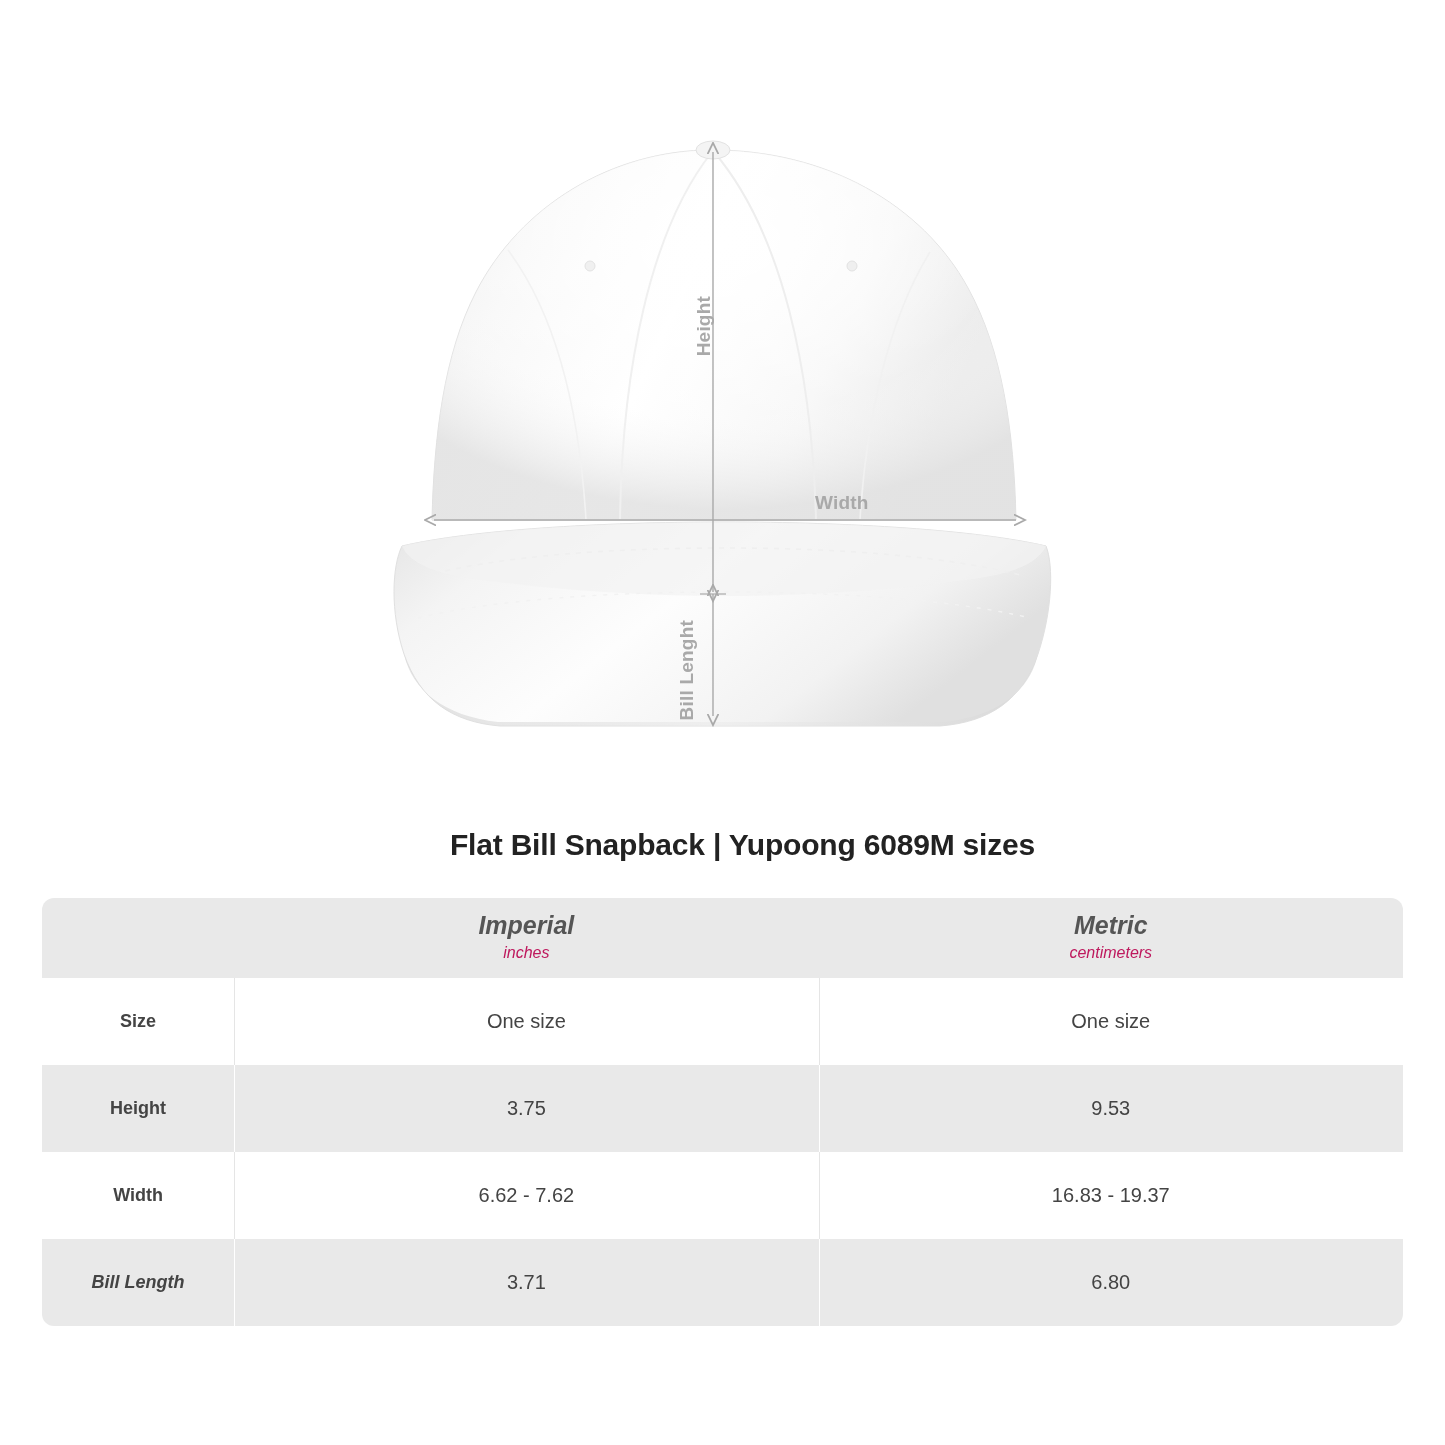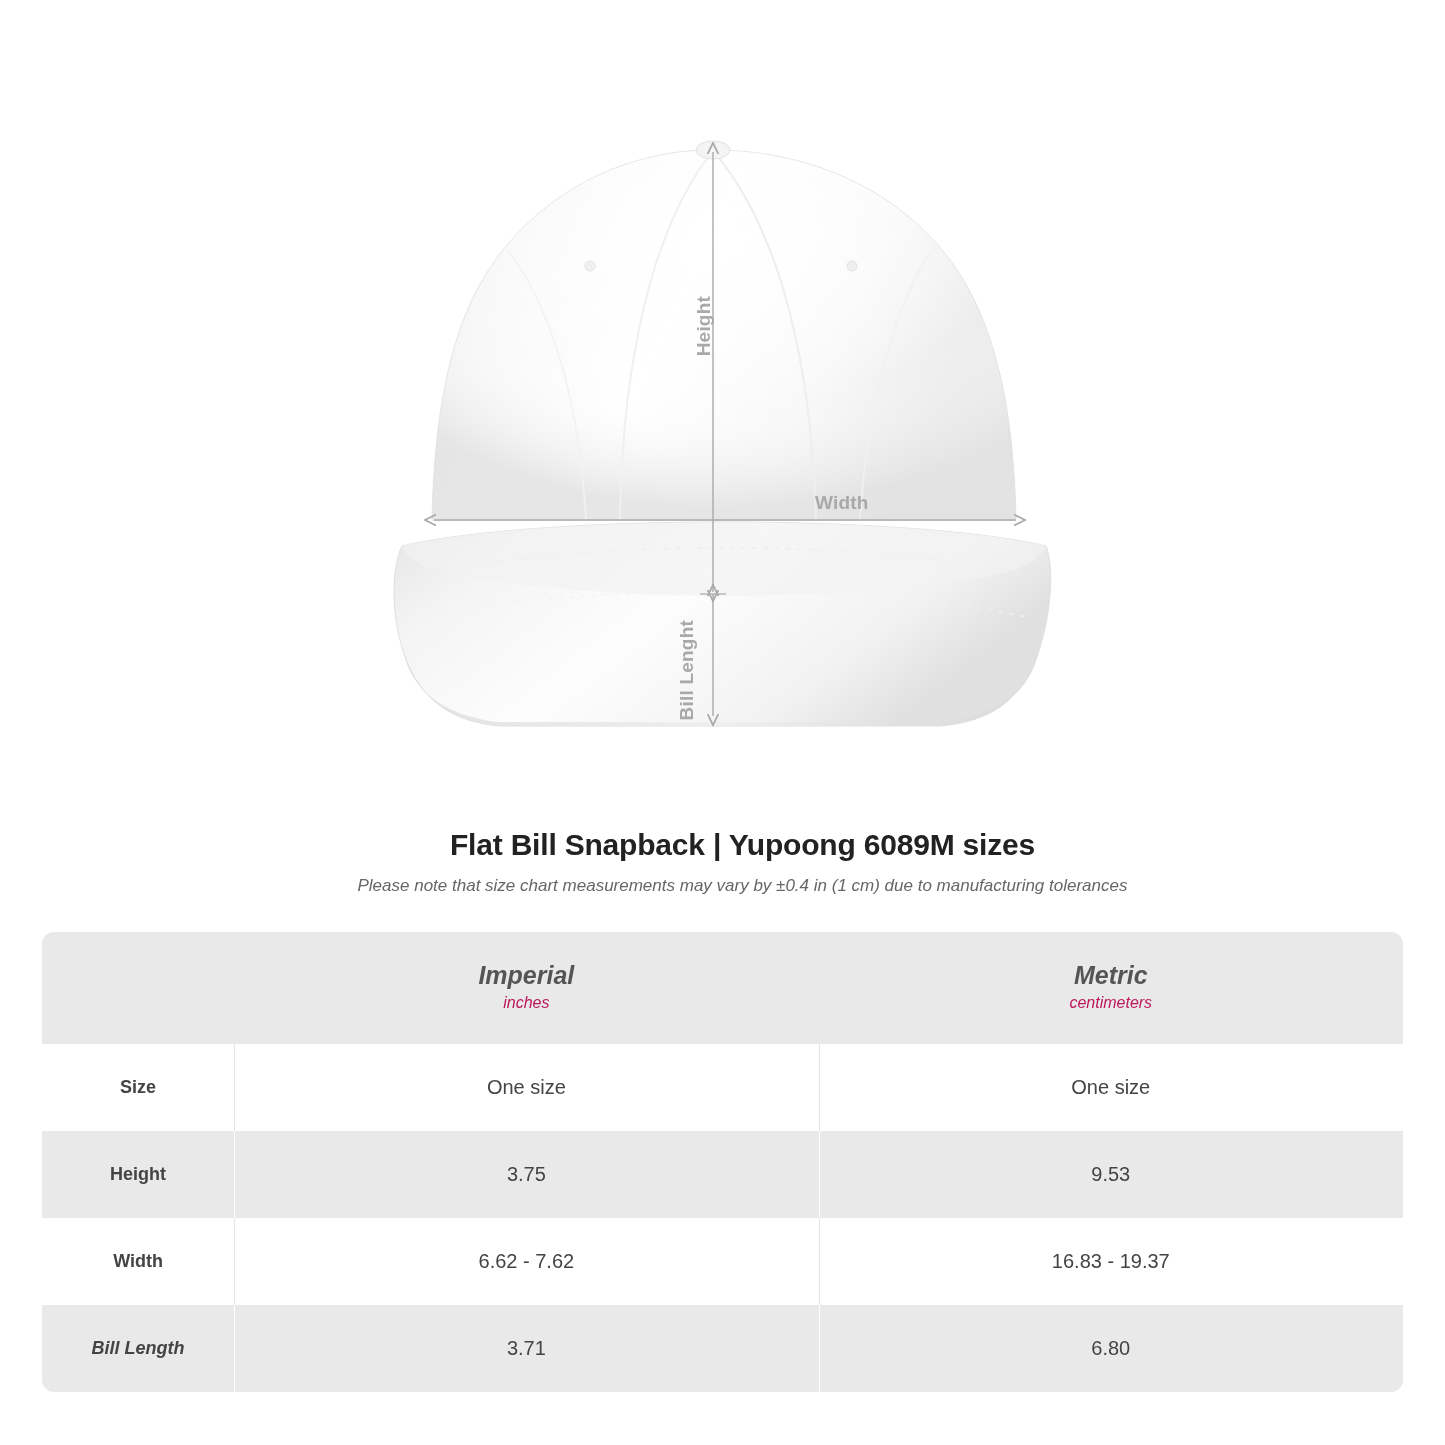--- a/index.html
+++ b/index.html
@@ -94,21 +94,21 @@
   table.size-table td, table.size-table th {
     border: none;
     text-align: center;
     vertical-align: middle;
   }
   .col-label { width: 192px; }
   .col-unit  { width: 584px; }
 
   thead td {
     background: #e9e9e9;
-    height: 112px;
+    height: 80px;
     padding: 0;
   }
   thead td:first-child {
     border-top-left-radius: 12px;
   }
   thead td:last-child {
     border-top-right-radius: 12px;
   }
   .unit-name {
     font-size: 25px;
@@ -246,21 +246,20 @@
 
     <div class="dim-label vertical" id="height-label">Height</div>
 
     <div class="dim-label" id="width-label">Width</div>
 
     <div class="dim-label vertical" id="bill-label"><span>Bill</span> <span>Lenght</span></div>
   </div>
 
   <div class="title-block">
     <h1 class="chart-title">Flat Bill Snapback | Yupoong 6089M sizes</h1>
-    <p class="chart-note">Please note that size chart measurements may vary by ±0.4 in (1 cm) due to manufacturing tolerances</p>
   </div>
 
   <div class="table-wrap">
     <table class="size-table">
       <colgroup>
         <col class="col-label">
         <col class="col-unit">
         <col class="col-unit">
       </colgroup>
       <thead>

